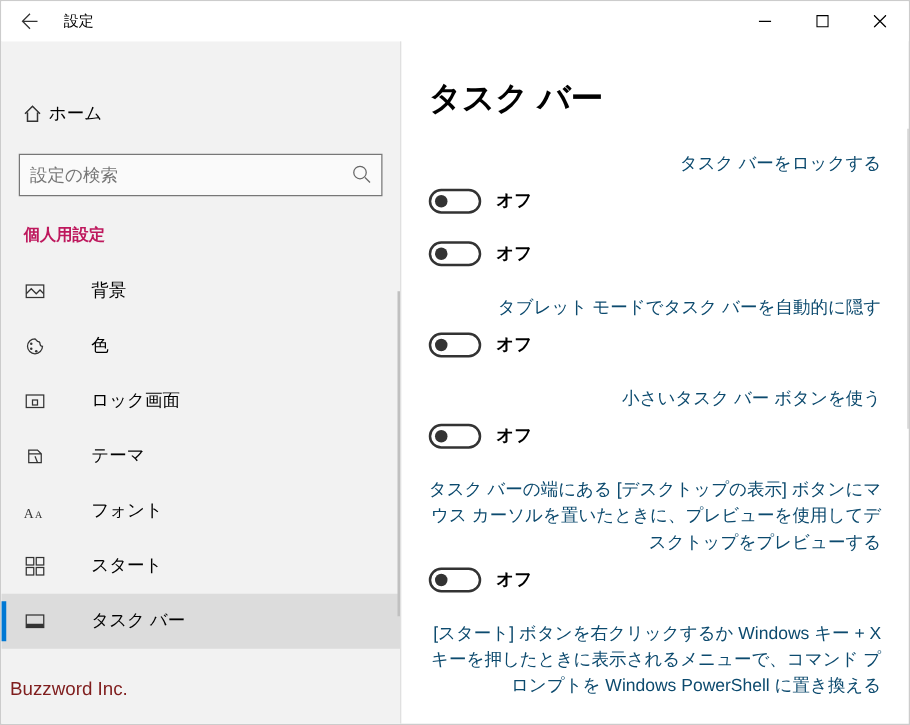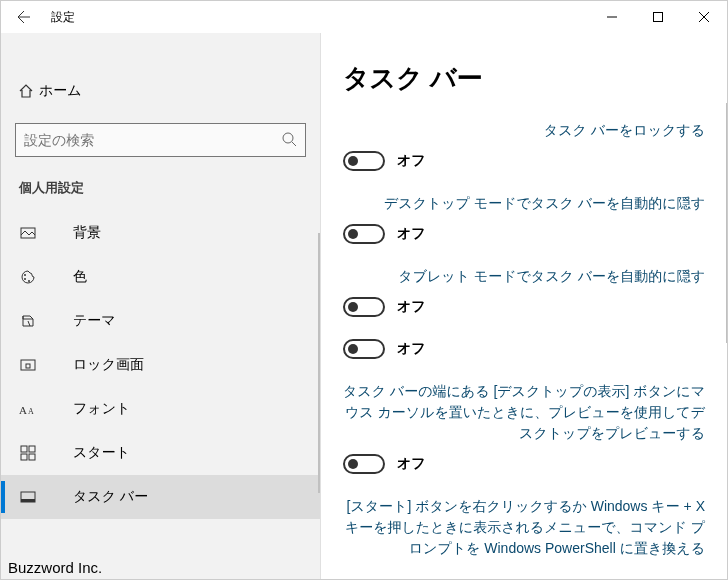--- a/index.html
+++ b/index.html
@@ -99,21 +99,21 @@
     outline: none;
     background: transparent;
     font-size: 14px;
     font-family: inherit;
     color: #b91c1c;
   }
   .section-header {
     font-size: 13px;
     font-weight: 600;
     padding: 4px 18px 14px 18px;
-    color: #404040;
+    color: #be185d;
   }
   .nav-list { }
   .nav-item {
     display: flex;
     align-items: center;
     height: 44px;
     padding: 0 20px 0 18px;
     gap: 36px;
     position: relative;
   }
@@ -134,23 +134,23 @@
     position: absolute;
     right: 0;
     top: 200px;
     width: 2px;
     height: 260px;
     background: #c0c0c0;
   }
   .watermark {
     position: absolute;
     left: 8px;
-    bottom: 4px;
+    bottom: 20px;
     font-size: 15px;
-    color: #000000;
+    color: #7f1d1d;
     font-weight: 400;
     pointer-events: none;
   }
 
   .main {
     flex: 1;
     padding: 28px 22px 0 22px;
     overflow: hidden;
     position: relative;
   }
@@ -283,34 +283,34 @@
                   <circle cx="5" cy="6" r="1" fill="#333"></circle>
                   <circle cx="5" cy="10" r="1" fill="#333"></circle>
                   <circle cx="9" cy="12" r="1" fill="#333"></circle>
                 </svg>
             </span>
             <span class="label">色</span>
           </div>
           <div class="nav-item">
             <span class="icon-slot">
               <svg width="16" height="16" viewBox="0 0 16 16">
+                  <rect x="1" y="3" width="14" height="10" stroke="#333" fill="none"></rect>
+                  <rect x="6" y="7" width="4" height="4" stroke="#333" fill="none"></rect>
+                </svg>
+            </span>
+            <span class="label">ロック画面</span>
+          </div>
+          <div class="nav-item">
+            <span class="icon-slot">
+              <svg width="16" height="16" viewBox="0 0 16 16">
                   <path d="M3 3 H10 L13 6 V13 H3 Z M3 3 V6 H13" stroke="#333" fill="none"></path>
                   <path d="M8 8 L10 13" stroke="#333"></path>
                 </svg>
             </span>
             <span class="label">テーマ</span>
-          </div>
-          <div class="nav-item">
-            <span class="icon-slot">
-              <svg width="16" height="16" viewBox="0 0 16 16">
-                  <rect x="1" y="3" width="14" height="10" stroke="#333" fill="none"></rect>
-                  <rect x="6" y="7" width="4" height="4" stroke="#333" fill="none"></rect>
-                </svg>
-            </span>
-            <span class="label">ロック画面</span>
           </div>
           <div class="nav-item">
             <span class="icon-slot">
               <svg width="18" height="14" viewBox="0 0 18 14">
                   <text x="0" y="12" font-size="11" font-family="serif" fill="#333">A</text>
                   <text x="9" y="12" font-size="8" font-family="serif" fill="#333">A</text>
                 </svg>
             </span>
             <span class="label">フォント</span>
           </div>
@@ -344,36 +344,36 @@
 
       <div class="setting">
         <div class="setting-label">タスク バーをロックする</div>
         <div class="toggle-row">
           <div class="toggle"></div>
           <span class="toggle-state">オフ</span>
         </div>
       </div>
 
       <div class="setting">
-        <div class="setting-label">デスクトップ モードでタスク バーを自動的に隠す</div>
         <div class="toggle-row">
           <div class="toggle"></div>
           <span class="toggle-state">オフ</span>
         </div>
       </div>
 
       <div class="setting">
         <div class="setting-label">タブレット モードでタスク バーを自動的に隠す</div>
         <div class="toggle-row">
           <div class="toggle"></div>
           <span class="toggle-state">オフ</span>
         </div>
       </div>
 
       <div class="setting">
+        <div class="setting-label">小さいタスク バー ボタンを使う</div>
         <div class="toggle-row">
           <div class="toggle"></div>
           <span class="toggle-state">オフ</span>
         </div>
       </div>
 
       <div class="setting">
         <div class="setting-label">タスク バーの端にある [デスクトップの表示] ボタンにマウス カーソルを置いたときに、プレビューを使用してデスクトップをプレビューする</div>
         <div class="toggle-row">
           <div class="toggle"></div>

